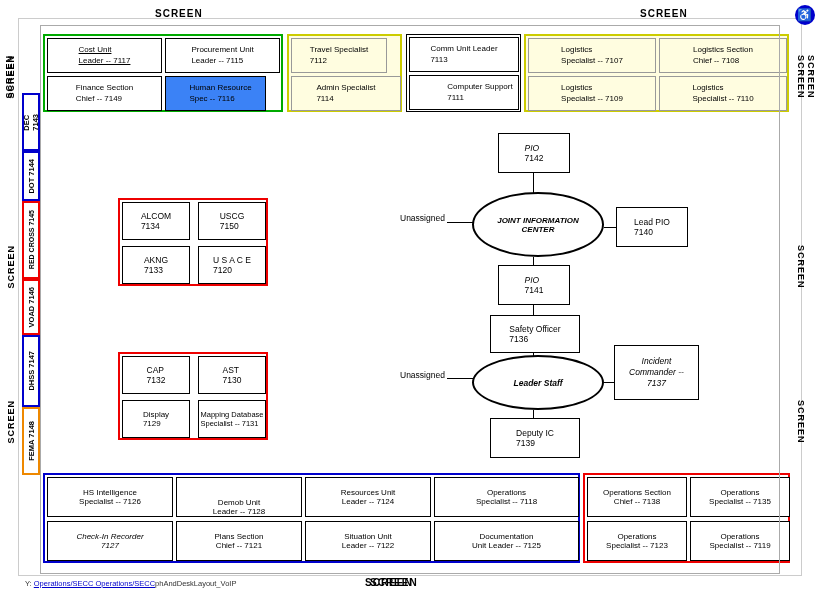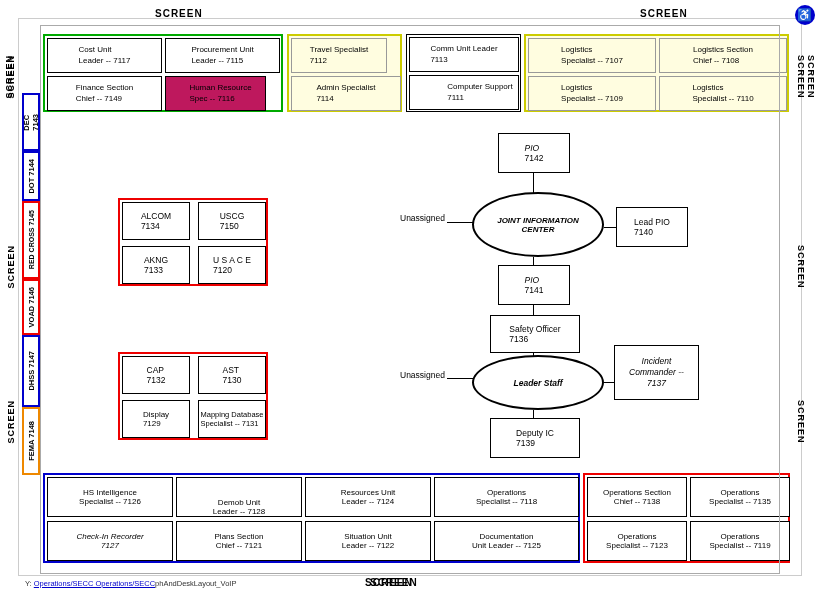--- a/index.html
+++ b/index.html
@@ -94,33 +94,33 @@
   <div style="position:absolute;top:55px;right:14px;writing-mode:vertical-rl;font-size:9px;font-weight:bold;letter-spacing:1px;">SCREEN</div>
   <div style="position:absolute;top:245px;right:14px;writing-mode:vertical-rl;font-size:9px;font-weight:bold;letter-spacing:1px;">SCREEN</div>
   <div style="position:absolute;top:400px;right:14px;writing-mode:vertical-rl;font-size:9px;font-weight:bold;letter-spacing:1px;">SCREEN</div>
 
   <div style="position:absolute;top:55px;left:6px;writing-mode:vertical-rl;transform:rotate(180deg);font-size:9px;font-weight:bold;letter-spacing:1px;">SCREEN</div>
   <div style="position:absolute;top:245px;left:6px;writing-mode:vertical-rl;transform:rotate(180deg);font-size:9px;font-weight:bold;letter-spacing:1px;">SCREEN</div>
   <div style="position:absolute;top:400px;left:6px;writing-mode:vertical-rl;transform:rotate(180deg);font-size:9px;font-weight:bold;letter-spacing:1px;">SCREEN</div>
 
   <div style="position:absolute;top:34px;left:43px;width:240px;height:78px;border:2px solid #0a0;">
 
-    <div style="position:absolute;top:2px;left:2px;width:115px;height:35px;border:1px solid #000;display:flex;flex-direction:column;align-items:center;justify-content:center;font-size:8px;line-height:1.3;background:#fff;">
+    <div style="position:absolute;top:2px;left:2px;width:115px;height:35px;border:1px solid #000;display:flex;flex-direction:column;align-items:center;justify-content:center;font-size:8px;line-height:1.3;background:#fff;text-decoration:underline;">
       <span>Cost Unit<br>Leader -- 7117</span>
     </div>
 
     <div style="position:absolute;top:2px;left:120px;width:115px;height:35px;border:1px solid #000;display:flex;flex-direction:column;align-items:center;justify-content:center;font-size:8px;line-height:1.3;background:#fff;">
       <span>Procurement Unit<br>Leader -- 7115</span>
     </div>
 
     <div style="position:absolute;top:40px;left:2px;width:115px;height:35px;border:1px solid #000;display:flex;flex-direction:column;align-items:center;justify-content:center;font-size:8px;line-height:1.3;background:#fff;">
       <span>Finance Section<br>Chief -- 7149</span>
     </div>
 
-    <div style="position:absolute;top:40px;left:120px;width:101px;height:35px;border:1px solid #000;display:flex;flex-direction:column;align-items:center;justify-content:center;font-size:8px;line-height:1.3;background:#be185d;padding-left:10px;">
+    <div style="position:absolute;top:40px;left:120px;width:101px;height:35px;border:1px solid #000;display:flex;flex-direction:column;align-items:center;justify-content:center;font-size:8px;line-height:1.3;background:#3b82f6;padding-left:10px;">
       <span>Human Resource<br>Spec -- 7116</span>
     </div>
   </div>
 
   <div style="position:absolute;top:34px;left:287px;width:115px;height:78px;border:2px solid #cc0;background:#fffde0;">
     <div style="position:absolute;top:2px;left:2px;width:96px;height:35px;border:1px solid #999;display:flex;flex-direction:column;align-items:center;justify-content:center;font-size:8px;line-height:1.3;background:#fffde0;">
       <span>Travel Specialist<br>7112</span>
     </div>
     <div style="position:absolute;top:40px;left:2px;width:110px;height:35px;border:1px solid #999;display:flex;flex-direction:column;align-items:center;justify-content:center;font-size:8px;line-height:1.3;background:#fffde0;">
       <span>Admin Specialist<br>7114</span>

